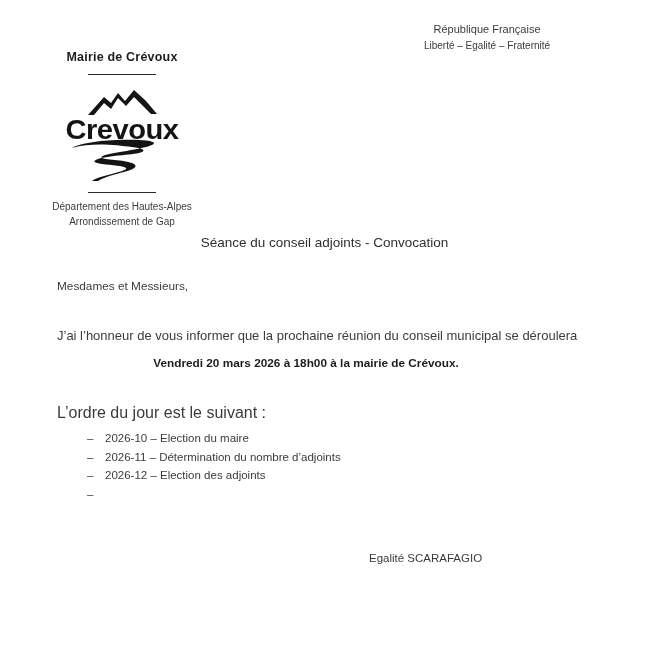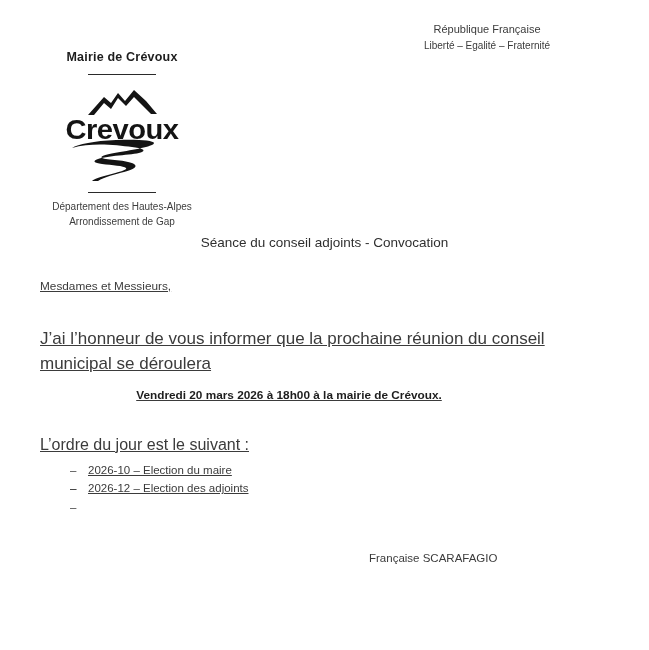--- a/index.html
+++ b/index.html
@@ -114,35 +114,34 @@
     top: 235px;
     width: 649px;
     text-align: center;
     font-size: 13.5px;
     color: #2f2f2f;
   }
 
   
   .body-block {
     position: absolute;
-    left: 40px;
+    left: 57px;
     top: 278px;
     width: 570px;
-    text-decoration: underline;
   }
 
   .salutation {
     font-size: 11.8px;
     color: #3b3b3b;
     line-height: 1.5;
   }
 
   .para-informer {
     margin-top: 30px;
-    font-size: 17px;
+    font-size: 13px;
     color: #3b3b3b;
     line-height: 1.5;
   }
 
   .meeting-line {
     margin-top: 11px;
     text-align: center;
     font-size: 11.8px;
     font-weight: bold;
     color: #1d1d1d;
@@ -265,28 +264,29 @@
 
     <div class="agenda-intro">L’ordre du jour est le suivant :</div>
 
     <ul class="agenda-list">
       <li>
         <span class="dash">–</span>
         <span>2026-10 – Election du maire</span>
       </li>
       <li>
         <span class="dash">–</span>
+        <span>2026-11 – Détermination du nombre d’adjoints</span>
       </li>
       <li>
         <span class="dash">–</span>
         <span>2026-12 – Election des adjoints</span>
       </li>
       <li>
         <span class="dash">–</span>
       </li>
     </ul>
   </div>
 
   <div class="signature">
-    <div class="sig-name">Française SCARAFAGIO</div>
+    <div class="sig-name">Egalité SCARAFAGIO</div>
   </div>
 
 </div>
 
 </body></html>

